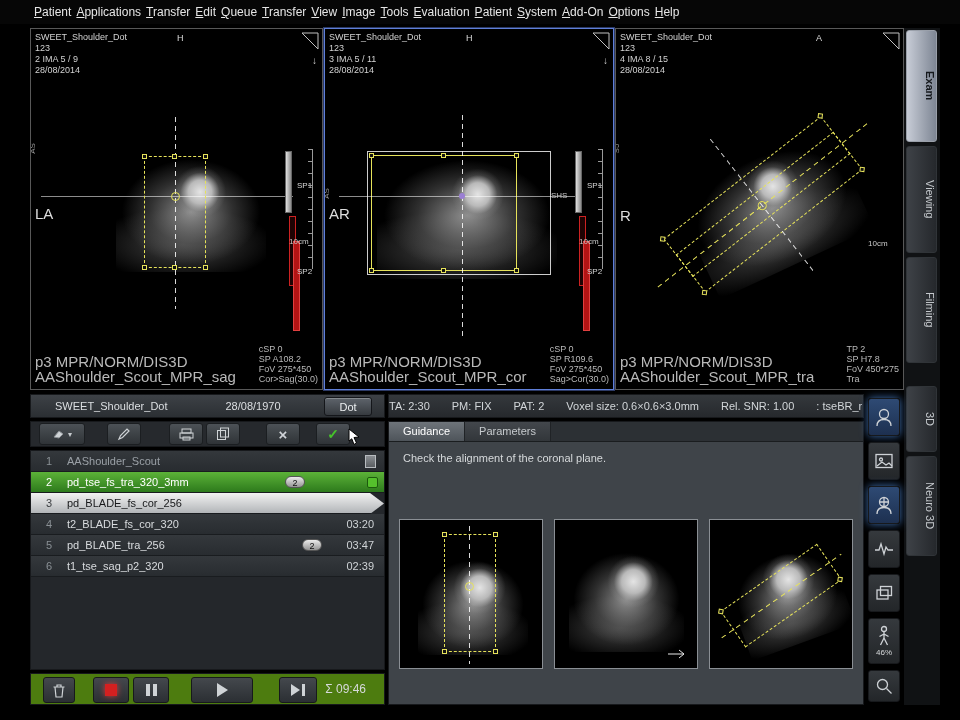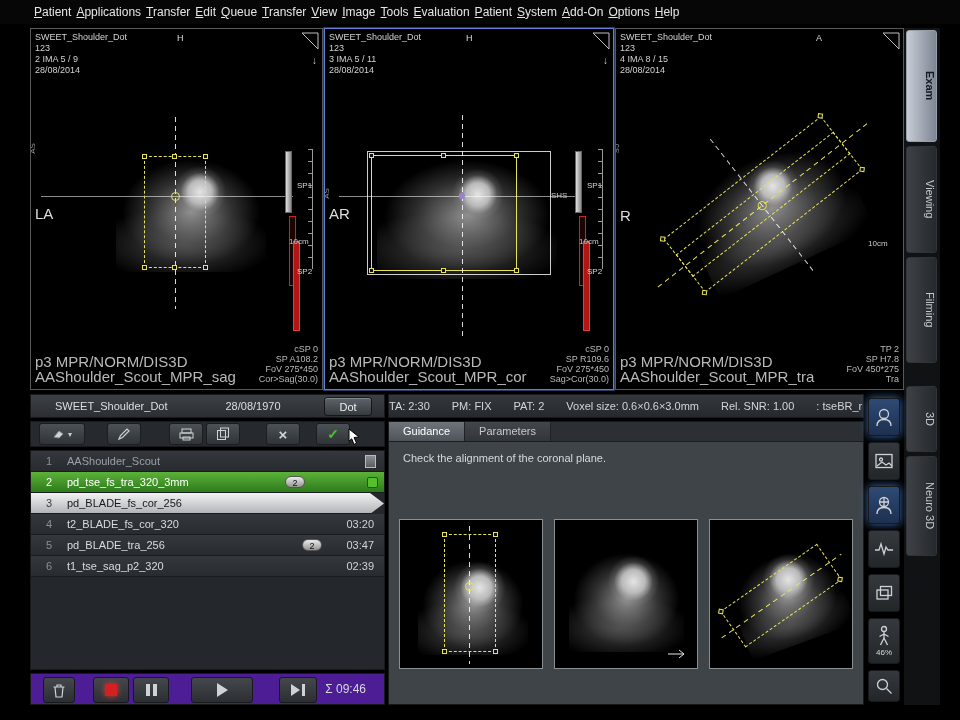--- a/index.html
+++ b/index.html
@@ -15,21 +15,21 @@
 
 .vp{position:absolute;top:28px;height:362px;background:#000;border:1px solid #585858;overflow:hidden}
 .vp.active{border:1px solid #5f7fd8;box-shadow:0 0 0 1px #2c3a66}
 .vp-hdr{position:absolute;left:4px;top:3px;color:#d2d2d2;font-size:9px;line-height:11px}
 .vp-top-letter{position:absolute;top:4px;color:#ddd;font-size:9px}
 .vp-side-letter{position:absolute;left:4px;color:#ddd;font-size:15px}
 .vp-edge{position:absolute;left:-4px;color:#9a9a9a;font-size:8px;transform:rotate(-90deg)}
 .corner-tri{position:absolute;right:3px;top:3px}
 .vp-arrow{position:absolute;right:5px;top:26px;color:#cfcfcf;font-size:10px}
 .foot-l{position:absolute;left:4px;bottom:5px;color:#b9b9b9;font-size:15px;line-height:15px}
-.foot-r{position:absolute;right:4px;bottom:5px;color:#b9b9b9;font-size:9px;line-height:10px;text-align:right}
+.foot-r{position:absolute;right:4px;bottom:5px;color:#b9b9b9;font-size:9px;line-height:10px;text-align:left}
 .mri-blob{position:absolute;background:
  radial-gradient(circle 26px at 56% 36%,#e4e4e4 0%,#b9b9b9 45%,rgba(150,150,150,.25) 75%,transparent 100%),
  radial-gradient(ellipse 46% 42% at 50% 52%,rgba(165,165,165,.85),rgba(95,95,95,.5) 60%,transparent 100%),
  radial-gradient(ellipse 60% 30% at 45% 78%,rgba(115,115,115,.6),transparent 100%)}
 .ch-v{position:absolute;width:1px;background:repeating-linear-gradient(to bottom,rgba(255,255,255,.85) 0 5px,transparent 5px 9px)}
 .ch-h{position:absolute;height:1px;background:rgba(255,255,255,.55)}
 .roi-dash{position:absolute;border:1px dashed #e6e25a}
 .roi-solid{position:absolute;border:1px solid #e6e25a}
 .rect-white{position:absolute;border:1px solid rgba(255,255,255,.8)}
 .h{position:absolute;width:5px;height:5px;border:1px solid #e6e25a;background:#101010}
@@ -74,21 +74,21 @@
 .q-badge:empty{display:none}
 .q-row.done .q-name{color:#9aa0a6}
 .q-row.running{background:linear-gradient(#5cb238,#2d7a1c)}
 .q-row.running .q-name,.q-row.running .q-num{color:#fff}
 .q-row.selected{background:linear-gradient(#f2f2f2,#b2b5b8);clip-path:polygon(0 0,calc(100% - 14px) 0,100% 50%,calc(100% - 14px) 100%,0 100%)}
 .q-row.selected .q-name{color:#17181a}
 .q-row.selected .q-num{color:#3a3d40}
 .q-gsq{width:11px;height:11px;background:#55c02c;border:1px solid #1d5a0e;border-radius:2px;margin-right:6px}
 .q-doc{width:11px;height:13px;border:1px solid #b8bcc0;background:linear-gradient(#8a8e92,#5a5e62);margin-right:8px}
 
-.transport{position:absolute;left:30px;top:673px;width:355px;height:32px;background:#4c1d95;border:1px solid #17191c}
+.transport{position:absolute;left:30px;top:673px;width:355px;height:32px;background:#4d7c0f;border:1px solid #17191c}
 .tr-btn{position:absolute;top:3px;height:26px;background:linear-gradient(#44484d,#2b2f33);border:1px solid #17191c;border-radius:3px;display:flex;align-items:center;justify-content:center;cursor:pointer}
 .stop-sq{width:12px;height:12px;background:#d42020;box-shadow:0 0 6px rgba(255,60,60,.8)}
 .pause-bars{display:flex;gap:3px}
 .pause-bars i{display:block;width:4px;height:12px;background:#cfd3d6}
 .play-tri{width:0;height:0;border-left:11px solid #cfd3d6;border-top:7px solid transparent;border-bottom:7px solid transparent}
 .skip-wrap{display:flex;align-items:center;gap:2px}
 .skip-wrap .play-tri{border-left-width:9px;border-top-width:6px;border-bottom-width:6px}
 .skip-bar{width:3px;height:12px;background:#cfd3d6}
 .sum-label{position:absolute;right:18px;top:8px;color:#d6d9db;font-size:12px}
 

